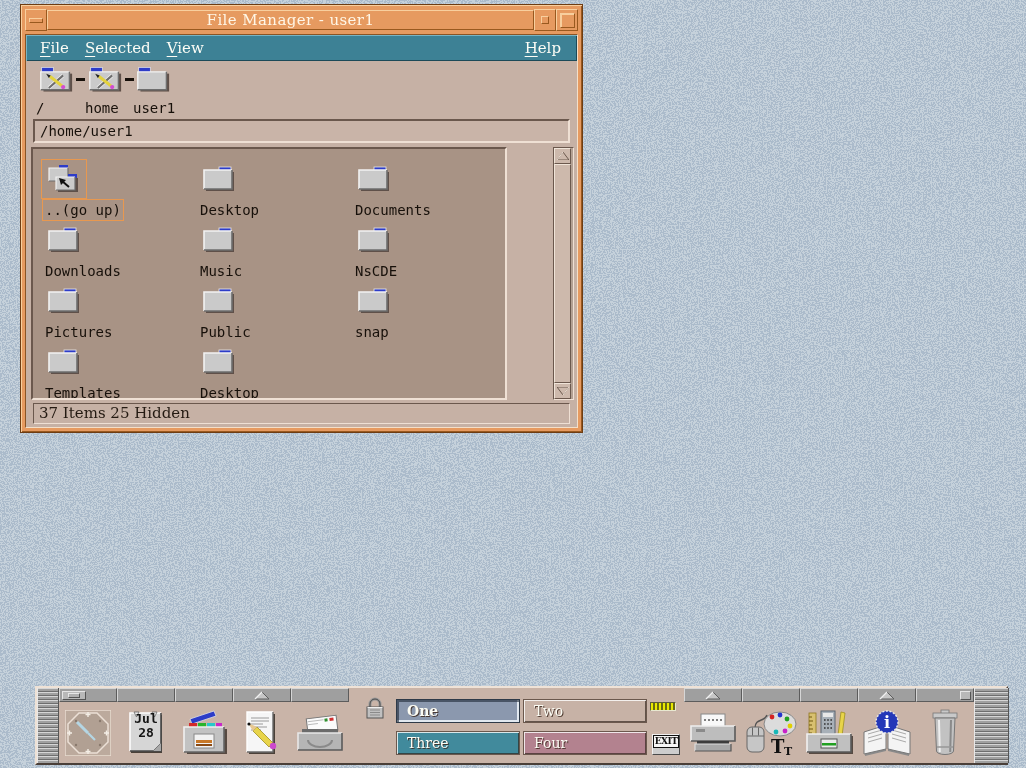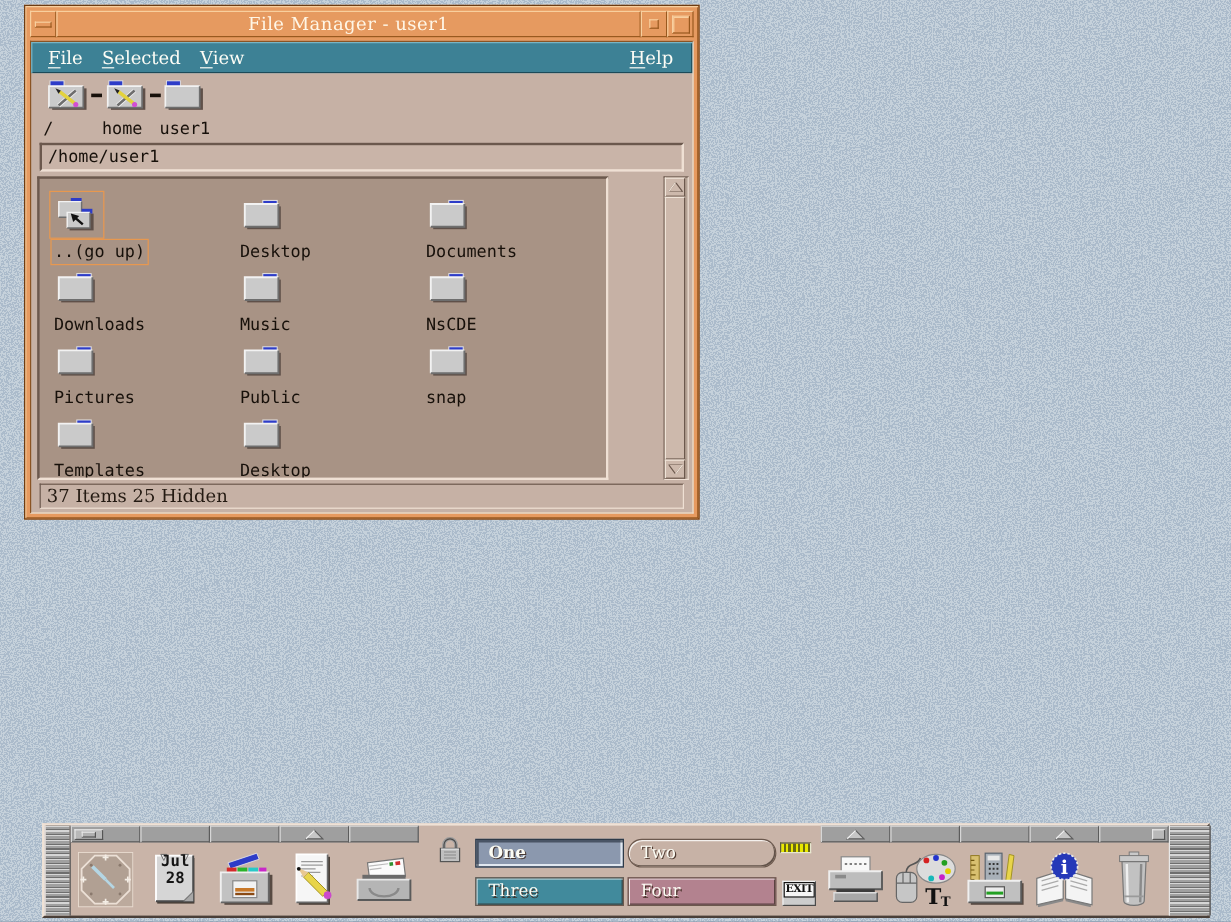--- a/index.html
+++ b/index.html
@@ -5,21 +5,21 @@
   html,body{margin:0;padding:0;width:1026px;height:768px;overflow:hidden;background:#7f94a8;
     font-family:"DejaVu Sans Mono", monospace;}
   #screen{position:relative;width:1026px;height:768px;}
   #backdrop{position:absolute;left:0;top:0;z-index:0;}
 
   
   .window{position:absolute;left:20px;top:4px;width:563px;height:429px;z-index:2;
     background:#e69a60;border:1px solid #6e3c12;
     box-shadow:inset 1px 1px 0 #f8cf9e, inset -1px -1px 0 #99591f;
     padding:4px;box-sizing:border-box;}
-  .titlebar{display:flex;height:22px;}
+  .titlebar{display:flex;height:22px;align-items:center;}
   .tb-btn{width:22px;height:22px;background:#e69a60;border:1px solid;
     border-color:#f8cf9e #99591f #99591f #f8cf9e;box-sizing:border-box;
     display:flex;align-items:center;justify-content:center;flex:none;}
   .tb-title{flex:1;background:#e69a60;border:1px solid;border-color:#f8cf9e #99591f #99591f #f8cf9e;
     box-sizing:border-box;display:flex;align-items:center;justify-content:center;
     font-family:"DejaVu Serif", serif;font-size:15px;color:#fff6e6;letter-spacing:.4px;}
   .tb-dash{width:12px;height:3px;background:#e69a60;border:1px solid;border-color:#f8cf9e #99591f #99591f #f8cf9e;}
   .tb-dot{width:6px;height:6px;background:#e69a60;border:1px solid;border-color:#f8cf9e #99591f #99591f #f8cf9e;}
   .tb-sq{width:13px;height:13px;background:#e69a60;border:1px solid;border-color:#f8cf9e #99591f #99591f #f8cf9e;
     box-shadow:inset 1px 1px 0 #f8cf9e;}
@@ -103,21 +103,21 @@
   
   .lock{position:absolute;left:15px;top:8px;}
   .ws-btn{position:absolute;width:124px;height:24px;box-sizing:border-box;
     font-family:"DejaVu Serif", serif;font-size:14px;color:#fcfcf4;
     text-shadow:1px 1px 0 rgba(60,40,30,.85);
     display:flex;align-items:center;padding-left:10px;
     box-shadow:inset 1px 1px 0 rgba(255,255,255,.8), inset -1px -1px 0 rgba(45,32,25,.65);
     border:1px solid #6b584d;}
   .ws-btn.active{box-shadow:inset 2px 2px 0 rgba(30,38,52,.6), inset -2px -2px 0 rgba(240,246,252,.85);
     border:1px solid #2e3a48;}
-  .ws-1{left:47px;top:11px;} .ws-2{left:174px;top:11px;border-radius:12px;}
+  .ws-1{left:47px;top:11px;} .ws-2{left:174px;top:11px;}
   .ws-3{left:47px;top:43px;} .ws-4{left:174px;top:43px;}
   .busy{position:absolute;left:301px;top:14px;width:26px;height:9px;box-sizing:border-box;
     border:1px solid;border-color:#5c5c3a #e8e8d0 #e8e8d0 #5c5c3a;
     background:repeating-linear-gradient(90deg,#e8e800 0 2px,#6a6a14 2px 4px);}
   .exitbtn{position:absolute;left:303px;top:46px;width:28px;height:21px;background:#cdcdcd;
     border:1px solid;border-color:#f0f0f0 #4a4a4a #4a4a4a #f0f0f0;box-sizing:border-box;
     display:flex;align-items:flex-start;justify-content:center;}
   .exitbtn span{display:block;background:#f6f6f6;border:1px solid #111;
     font-family:"DejaVu Serif", serif;font-weight:bold;font-size:9px;color:#111;
     line-height:11px;padding:0 1px;letter-spacing:-.5px;}

